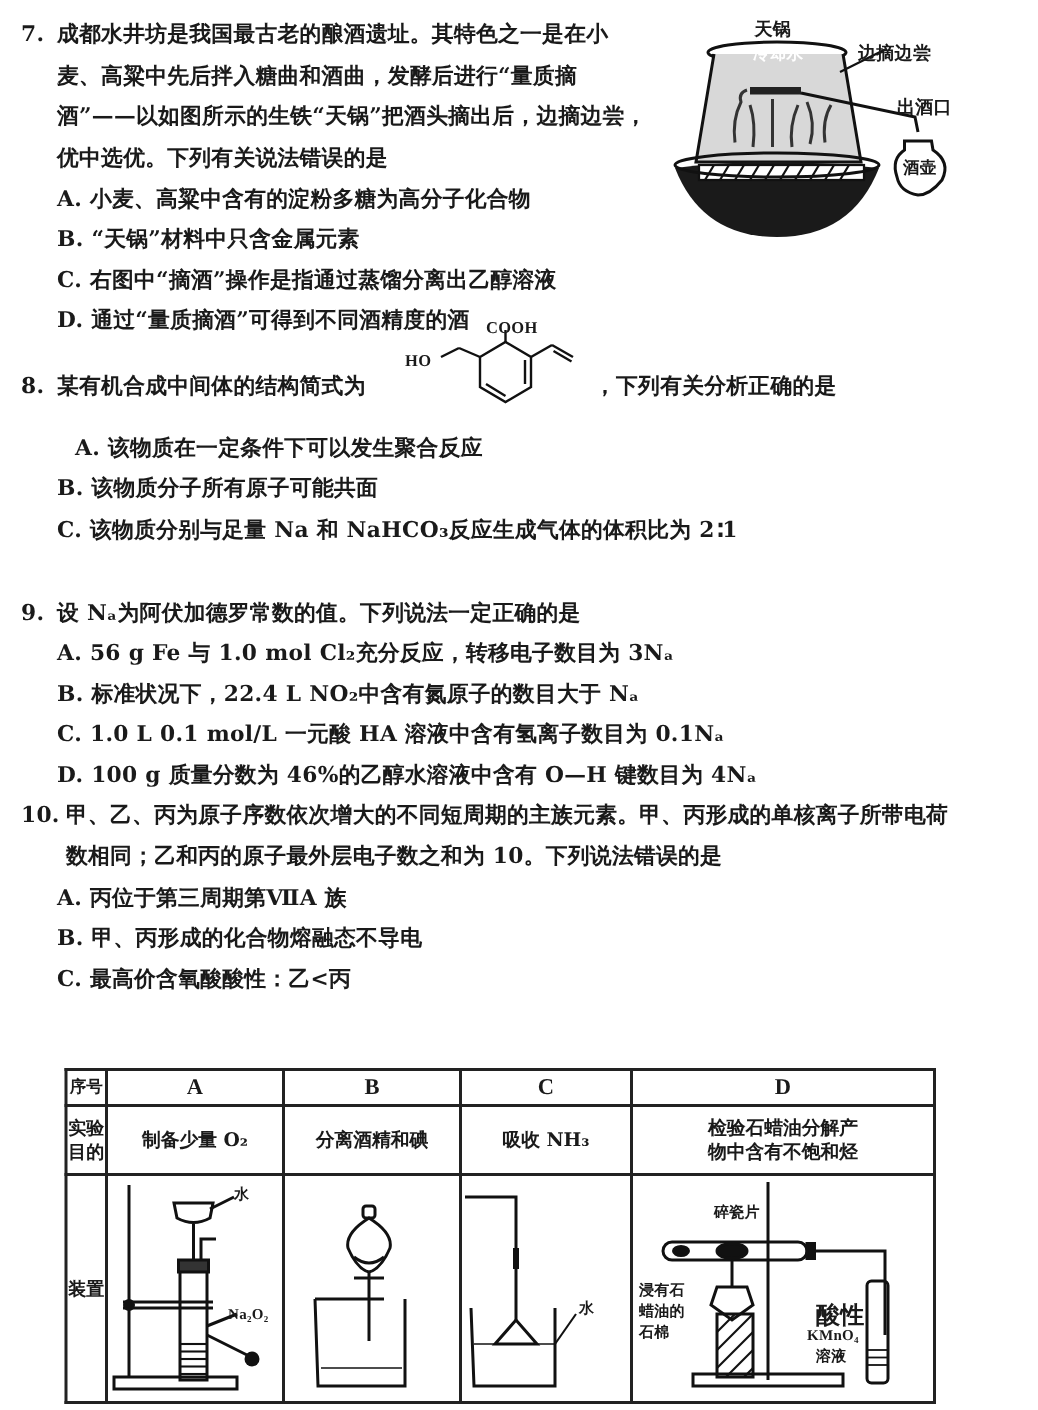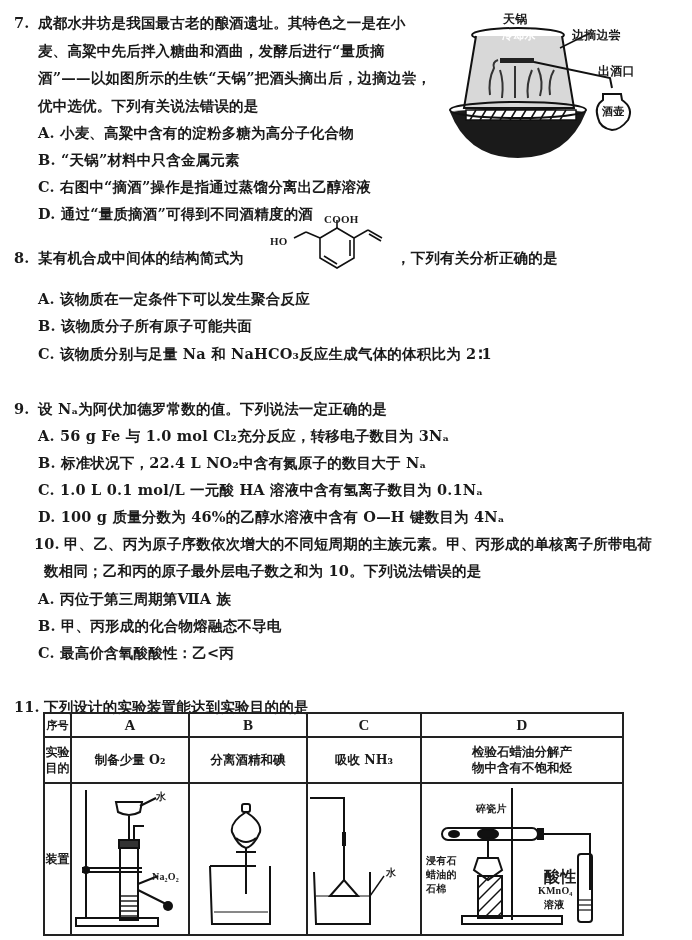--- a/index.html
+++ b/index.html
@@ -95,43 +95,40 @@
         <line x1="106" y1="16" x2="120" y2="24"></line>
         <line x1="107" y1="20" x2="119" y2="27"></line>
         <line x1="58" y1="24" x2="44" y2="18"></line>
         <line x1="44" y1="18" x2="32" y2="24"></line>
       </g>
     </svg>
     <div class="line" style="left:62px;top:-4px;font-size:11px;font-family:'Liberation Serif',serif;">COOH</div>
     <div class="line" style="left:8px;top:18px;font-size:11px;font-family:'Liberation Serif',serif;">HO</div>
   </div>
   <div class="line" style="left:396px;top:249px;">，下列有关分析正确的是</div>
-  <div class="line" style="left:38px;top:290px;text-align:right;">A. 该物质在一定条件下可以发生聚合反应</div>
+  <div class="line" style="left:50px;top:290px;text-align:right;">A. 该物质在一定条件下可以发生聚合反应</div>
   <div class="line" style="left:38px;top:317px;">B. 该物质分子所有原子可能共面</div>
   <div class="line" style="left:38px;top:345px;">C. 该物质分别与足量 Na 和 NaHCO₃反应生成气体的体积比为 2∶1</div>
 
   <div class="line" style="left:14px;top:400px;">
     <span class="qnum" style="width:24px;">9.</span><span>设 Nₐ为阿伏加德罗常数的值。下列说法一定正确的是</span>
   </div>
   <div class="line" style="left:38px;top:427px;">A. 56 g Fe 与 1.0 mol Cl₂充分反应，转移电子数目为 3Nₐ</div>
   <div class="line" style="left:38px;top:454px;">B. 标准状况下，22.4 L NO₂中含有氮原子的数目大于 Nₐ</div>
   <div class="line" style="left:38px;top:481px;">C. 1.0 L 0.1 mol/L 一元酸 HA 溶液中含有氢离子数目为 0.1Nₐ</div>
   <div class="line" style="left:38px;top:508px;">D. 100 g 质量分数为 46%的乙醇水溶液中含有 O—H 键数目为 4Nₐ</div>
 
-  <div class="line" style="left:14px;top:535px;margin-left:20px;">
+  <div class="line" style="left:14px;top:535px;">
     <span class="qnum" style="width:30px;">10.</span><span>甲、乙、丙为原子序数依次增大的不同短周期的主族元素。甲、丙形成的单核离子所带电荷</span>
   </div>
   <div class="line" style="left:44px;top:562px;">数相同；乙和丙的原子最外层电子数之和为 10。下列说法错误的是</div>
   <div class="line" style="left:38px;top:617px;">B. 甲、丙形成的化合物熔融态不导电</div>
   <div class="line" style="left:38px;top:590px;">A. 丙位于第三周期第ⅦA 族</div>
   <div class="line" style="left:38px;top:644px;">C. 最高价含氧酸酸性：乙&lt;丙</div>
 
-  <div class="line" style="left:14px;top:698px;">
-    <span class="qnum" style="width:30px;">11.</span><span>下列设计的实验装置能达到实验目的的是</span>
-  </div>
 
   <table class="exp">
     <tbody>
         <tr class="hdr">
       <td class="rowhead" style="font-size:11px !important;">序号</td>
       <td style="width:116px;">A</td>
       <td style="width:116px;">B</td>
       <td style="width:112px;">C</td>
       <td>D</td>
     </tr>

